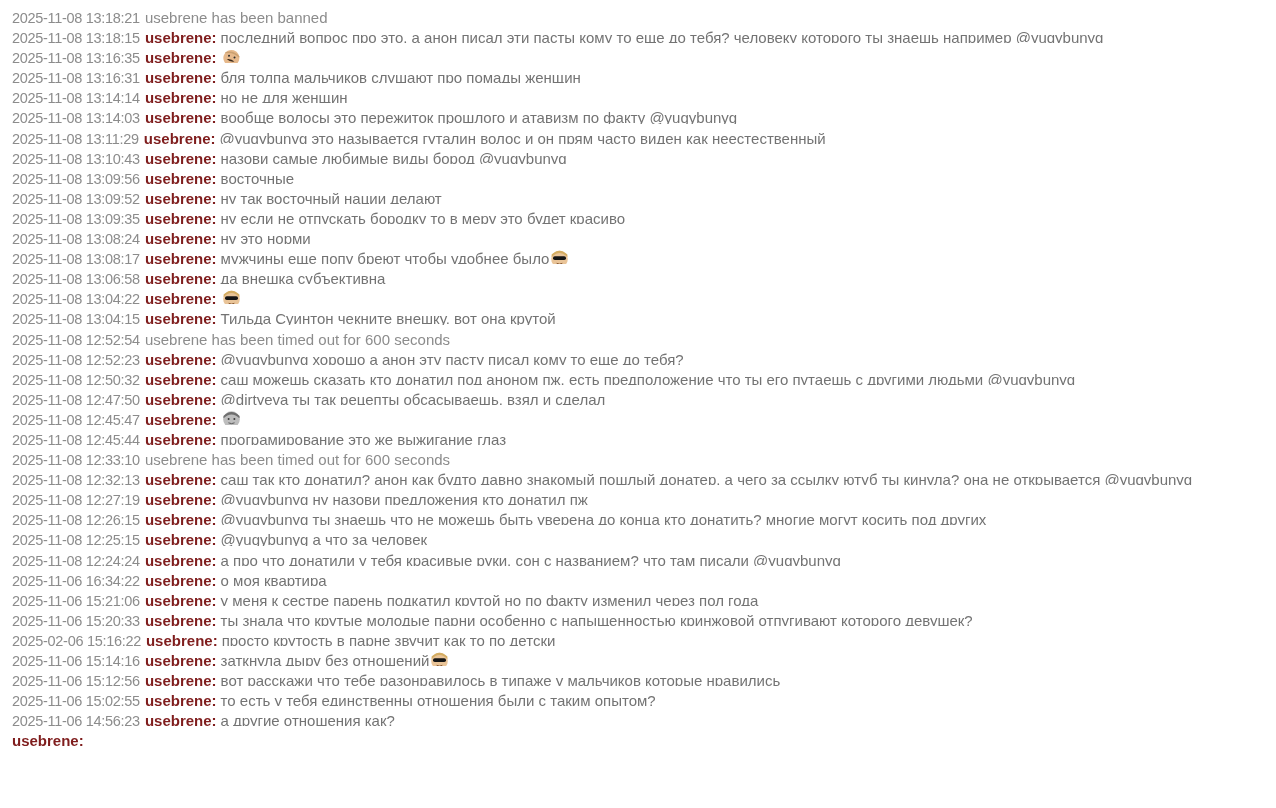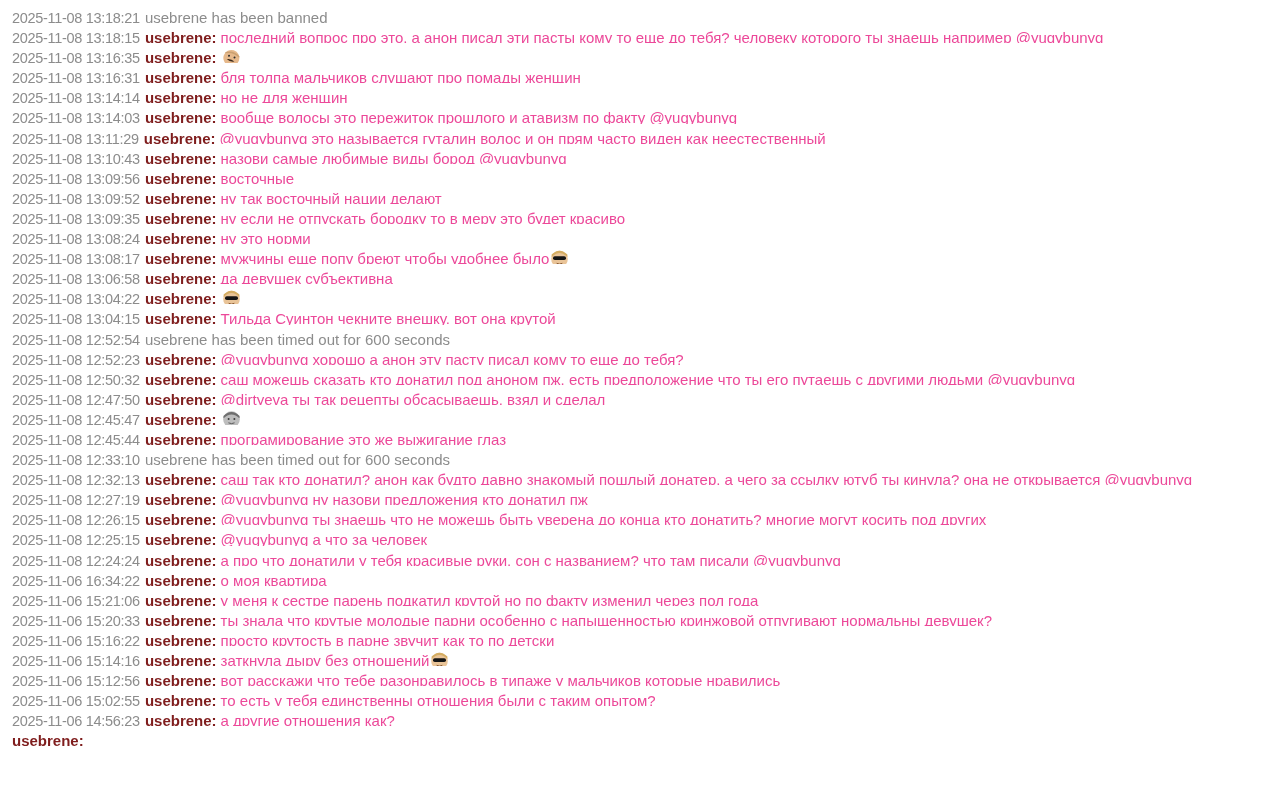--- a/index.html
+++ b/index.html
@@ -10,21 +10,21 @@
   }
   #chat{padding-top:3px;}
   .row{
     height:20.1px;line-height:29px;white-space:nowrap;overflow:hidden;
     padding-left:12px;
   }
   .ts{
     color:#8c8c8c;font-size:14.5px;letter-spacing:-0.3px;margin-right:5px;
   }
   .user{font-weight:bold;color:#7f1d1d;margin-right:4px;}
-  .msg{color:#ec4899;}
+  .msg{color:#737373;}
   .sys{color:#8c8c8c;}
   .emote{display:inline-block;vertical-align:-4px;margin-left:1px;}
   .emote svg{display:block;}
 </style>
 </head>
 <body>
 
 <div id="chat">
     <div class="row"><span class="ts">2025-11-08 13:18:21</span><span class="sys">usebrene has been banned</span></div>
     <div class="row"><span class="ts">2025-11-08 13:18:15</span><span class="user">usebrene:</span><span class="msg">последний вопрос про это. а анон писал эти пасты кому то еще до тебя? человеку которого ты знаешь например @yugybunyg</span></div>
@@ -45,21 +45,21 @@
     <div class="row"><span class="ts">2025-11-08 13:09:56</span><span class="user">usebrene:</span><span class="msg">восточные</span></div>
     <div class="row"><span class="ts">2025-11-08 13:09:52</span><span class="user">usebrene:</span><span class="msg">ну так восточный нации делают</span></div>
     <div class="row"><span class="ts">2025-11-08 13:09:35</span><span class="user">usebrene:</span><span class="msg">ну если не отпускать бородку то в меру это будет красиво</span></div>
     <div class="row"><span class="ts">2025-11-08 13:08:24</span><span class="user">usebrene:</span><span class="msg">ну это норми</span></div>
     <div class="row"><span class="ts">2025-11-08 13:08:17</span><span class="user">usebrene:</span><span class="msg">мужчины еще попу бреют чтобы удобнее было</span><span class="emote"><svg width="19" height="19" viewBox="0 0 19 19">
           <circle cx="9.5" cy="10" r="8.3" fill="#e9c498"></circle>
           <path d="M1.6 8 Q9.5 0.2 17.4 8 L17.4 5.6 Q9.5 -2 1.6 5.6 Z" fill="#d4ad62"></path>
           <rect x="3" y="7.2" width="13" height="3.8" rx="1.8" fill="#151515"></rect>
           <path d="M7 14.5 Q9.5 16 12 14.5" stroke="#8a5a33" stroke-width="1" fill="none" stroke-linecap="round"></path>
         </svg></span></div>
-    <div class="row"><span class="ts">2025-11-08 13:06:58</span><span class="user">usebrene:</span><span class="msg">да девушек субъективна</span></div>
+    <div class="row"><span class="ts">2025-11-08 13:06:58</span><span class="user">usebrene:</span><span class="msg">да внешка субъективна</span></div>
     <div class="row"><span class="ts">2025-11-08 13:04:22</span><span class="user">usebrene:</span><span class="emote"><svg width="19" height="19" viewBox="0 0 19 19">
           <circle cx="9.5" cy="10" r="8.3" fill="#e9c498"></circle>
           <path d="M1.6 8 Q9.5 0.2 17.4 8 L17.4 5.6 Q9.5 -2 1.6 5.6 Z" fill="#d4ad62"></path>
           <rect x="3" y="7.2" width="13" height="3.8" rx="1.8" fill="#151515"></rect>
           <path d="M7 14.5 Q9.5 16 12 14.5" stroke="#8a5a33" stroke-width="1" fill="none" stroke-linecap="round"></path>
         </svg></span></div>
     <div class="row"><span class="ts">2025-11-08 13:04:15</span><span class="user">usebrene:</span><span class="msg">Тильда Суинтон чекните внешку. вот она крутой</span></div>
     <div class="row"><span class="ts">2025-11-08 12:52:54</span><span class="sys">usebrene has been timed out for 600 seconds</span></div>
     <div class="row"><span class="ts">2025-11-08 12:52:23</span><span class="user">usebrene:</span><span class="msg">@yugybunyg хорошо а анон эту пасту писал кому то еще до тебя?</span></div>
     <div class="row"><span class="ts">2025-11-08 12:50:32</span><span class="user">usebrene:</span><span class="msg">саш можешь сказать кто донатил под аноном пж. есть предположение что ты его путаешь с другими людьми @yugybunyg</span></div>
@@ -73,22 +73,22 @@
         </svg></span></div>
     <div class="row"><span class="ts">2025-11-08 12:45:44</span><span class="user">usebrene:</span><span class="msg">програмирование это же выжигание глаз</span></div>
     <div class="row"><span class="ts">2025-11-08 12:33:10</span><span class="sys">usebrene has been timed out for 600 seconds</span></div>
     <div class="row"><span class="ts">2025-11-08 12:32:13</span><span class="user">usebrene:</span><span class="msg">саш так кто донатил? анон как будто давно знакомый пошлый донатер. а чего за ссылку ютуб ты кинула? она не открывается @yugybunyg</span></div>
     <div class="row"><span class="ts">2025-11-08 12:27:19</span><span class="user">usebrene:</span><span class="msg">@yugybunyg ну назови предложения кто донатил пж</span></div>
     <div class="row"><span class="ts">2025-11-08 12:26:15</span><span class="user">usebrene:</span><span class="msg">@yugybunyg ты знаешь что не можешь быть уверена до конца кто донатить? многие могут косить под других</span></div>
     <div class="row"><span class="ts">2025-11-08 12:25:15</span><span class="user">usebrene:</span><span class="msg">@yugybunyg а что за человек</span></div>
     <div class="row"><span class="ts">2025-11-08 12:24:24</span><span class="user">usebrene:</span><span class="msg">а про что донатили у тебя красивые руки, сон с названием? что там писали @yugybunyg</span></div>
     <div class="row"><span class="ts">2025-11-06 16:34:22</span><span class="user">usebrene:</span><span class="msg">о моя квартира</span></div>
     <div class="row"><span class="ts">2025-11-06 15:21:06</span><span class="user">usebrene:</span><span class="msg">у меня к сестре парень подкатил крутой но по факту изменил через пол года</span></div>
-    <div class="row"><span class="ts">2025-11-06 15:20:33</span><span class="user">usebrene:</span><span class="msg">ты знала что крутые молодые парни особенно с напыщенностью кринжовой отпугивают нормальны девушек?</span></div>
-    <div class="row"><span class="ts">2025-11-06 15:16:22</span><span class="user">usebrene:</span><span class="msg">просто крутость в парне звучит как то по детски</span></div>
+    <div class="row"><span class="ts">2025-11-06 15:20:33</span><span class="user">usebrene:</span><span class="msg">ты знала что крутые молодые парни особенно с напыщенностью кринжовой отпугивают которого девушек?</span></div>
+    <div class="row"><span class="ts">2025-02-06 15:16:22</span><span class="user">usebrene:</span><span class="msg">просто крутость в парне звучит как то по детски</span></div>
     <div class="row"><span class="ts">2025-11-06 15:14:16</span><span class="user">usebrene:</span><span class="msg">заткнула дыру без отношений</span><span class="emote"><svg width="19" height="19" viewBox="0 0 19 19">
           <circle cx="9.5" cy="10" r="8.3" fill="#e9c498"></circle>
           <path d="M1.6 8 Q9.5 0.2 17.4 8 L17.4 5.6 Q9.5 -2 1.6 5.6 Z" fill="#d4ad62"></path>
           <rect x="3" y="7.2" width="13" height="3.8" rx="1.8" fill="#151515"></rect>
           <path d="M7 14.5 Q9.5 16 12 14.5" stroke="#8a5a33" stroke-width="1" fill="none" stroke-linecap="round"></path>
         </svg></span></div>
     <div class="row"><span class="ts">2025-11-06 15:12:56</span><span class="user">usebrene:</span><span class="msg">вот расскажи что тебе разонравилось в типаже у мальчиков которые нравились</span></div>
     <div class="row"><span class="ts">2025-11-06 15:02:55</span><span class="user">usebrene:</span><span class="msg">то есть у тебя единственны отношения были с таким опытом?</span></div>
     <div class="row"><span class="ts">2025-11-06 14:56:23</span><span class="user">usebrene:</span><span class="msg">а другие отношения как?</span></div>
     <div class="row"><span class="user">usebrene:</span></div>

